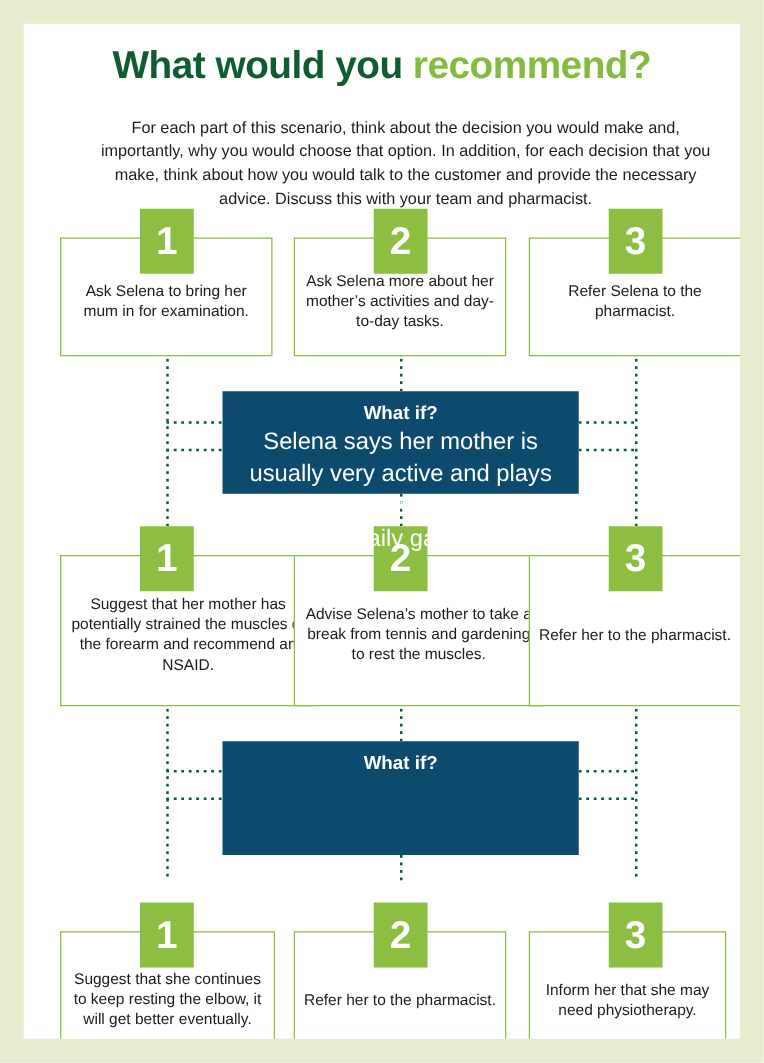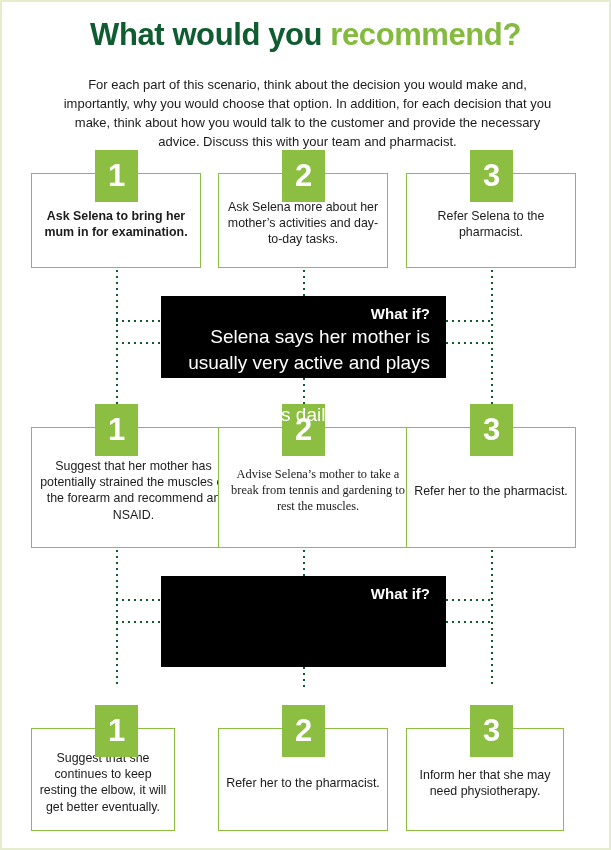--- a/index.html
+++ b/index.html
@@ -7,21 +7,21 @@
     width:611px;height:850px;
     background:#ffffff;
     font-family:"Liberation Sans","DejaVu Sans",sans-serif;
     overflow:hidden;
   }
   .page{
     position:relative;
     width:611px;height:850px;
     box-sizing:border-box;
     background:#e6edcf;
-    padding:2px;
+    padding:19px;
   }
   .inner{
     position:relative;
     width:100%;height:100%;
     background:#ffffff;
     box-sizing:border-box;
     overflow:hidden;
   }
 
   
@@ -72,24 +72,24 @@
     font-weight:bold;
     line-height:52px;
     text-align:center;
     z-index:4;
   }
 
   
   .whatif{
     position:absolute;
     box-sizing:border-box;
-    background:#000000;
+    background:#0c4a6e;
     color:#ffffff;
     z-index:5;
-    text-align:right;
+    text-align:center;
     padding:8px 16px 8px 16px;
   }
   .whatif .wtitle{
     font-size:15px;
     font-weight:bold;
     line-height:1.35;
   }
   .whatif .wbody{
     font-size:19px;
     line-height:1.36;
@@ -139,21 +139,21 @@
     <div class="hdot" style="left:114px;top:597px;width:50px;"></div>
     <div class="hdot" style="left:114px;top:619px;width:50px;"></div>
 
     <div class="vdot" style="left:301px;top:548px;height:26px;"></div>
     <div class="vdot" style="left:301px;top:665px;height:24px;"></div>
 
     <div class="vdot" style="left:489px;top:548px;height:136px;"></div>
     <div class="hdot" style="left:444px;top:597px;width:47px;"></div>
     <div class="hdot" style="left:444px;top:619px;width:47px;"></div>
 
-    <div class="obox" style="left:29px;top:171px;width:170px;height:95px;font-weight:bold;">
+    <div class="obox" style="left:29px;top:171px;width:170px;height:95px;">
       <div class="otext">Ask Selena to bring her mum in for examination.</div>
     </div>
     <div class="badge" style="left:93px;top:148px;">1</div>
 
     <div class="obox" style="left:216px;top:171px;width:170px;height:95px;">
       <div class="otext">Ask Selena more about her mother’s activities and day-to-day tasks.</div>
     </div>
     <div class="badge" style="left:280px;top:148px;">2</div>
 
     <div class="obox" style="left:404px;top:171px;width:170px;height:95px;">
@@ -164,35 +164,35 @@
     <div class="whatif" style="left:159px;top:294px;width:285px;height:82px;">
       <div class="wtitle">What if?</div>
       <div class="wbody">Selena says her mother is usually very active and plays tennis twice a week and also enjoys daily gardening.</div>
     </div>
 
     <div class="obox" style="left:29px;top:425px;width:205px;height:121px;">
       <div class="otext">Suggest that her mother has potentially strained the muscles of the forearm and recommend an NSAID.</div>
     </div>
     <div class="badge" style="left:93px;top:402px;">1</div>
 
-    <div class="obox" style="left:216px;top:425px;width:200px;height:121px;font-family:Liberation Serif, serif;">
+    <div class="obox" style="left:216px;top:425px;width:200px;height:121px;">
       <div class="otext">Advise Selena’s mother to take a break from tennis and gardening to rest the muscles.</div>
     </div>
     <div class="badge" style="left:280px;top:402px;">2</div>
 
     <div class="obox" style="left:404px;top:425px;width:170px;height:121px;">
       <div class="otext">Refer her to the pharmacist.</div>
     </div>
     <div class="badge" style="left:468px;top:402px;">3</div>
 
     <div class="whatif" style="left:159px;top:574px;width:285px;height:91px;">
       <div class="wtitle">What if?</div>
     </div>
 
-    <div class="obox" style="left:29px;top:726px;width:144px;height:103px;">
+    <div class="obox" style="left:29px;top:726px;width:172px;height:103px;">
       <div class="otext">Suggest that she continues to keep resting the elbow, it will get better eventually.</div>
     </div>
     <div class="badge" style="left:93px;top:703px;">1</div>
 
     <div class="obox" style="left:216px;top:726px;width:170px;height:103px;">
       <div class="otext">Refer her to the pharmacist.</div>
     </div>
     <div class="badge" style="left:280px;top:703px;">2</div>
 
     <div class="obox" style="left:404px;top:726px;width:158px;height:103px;">

